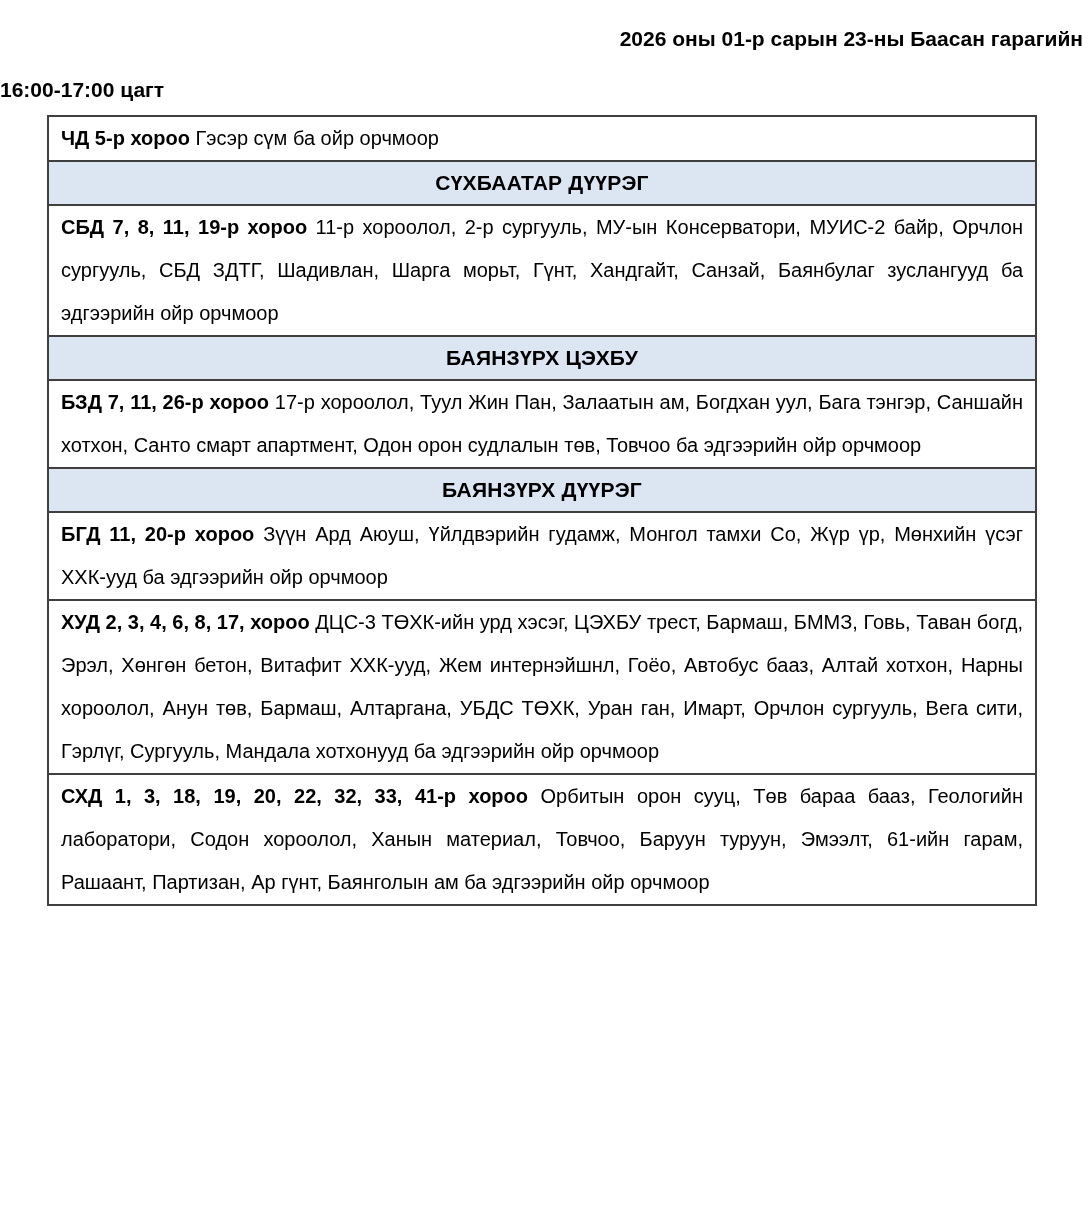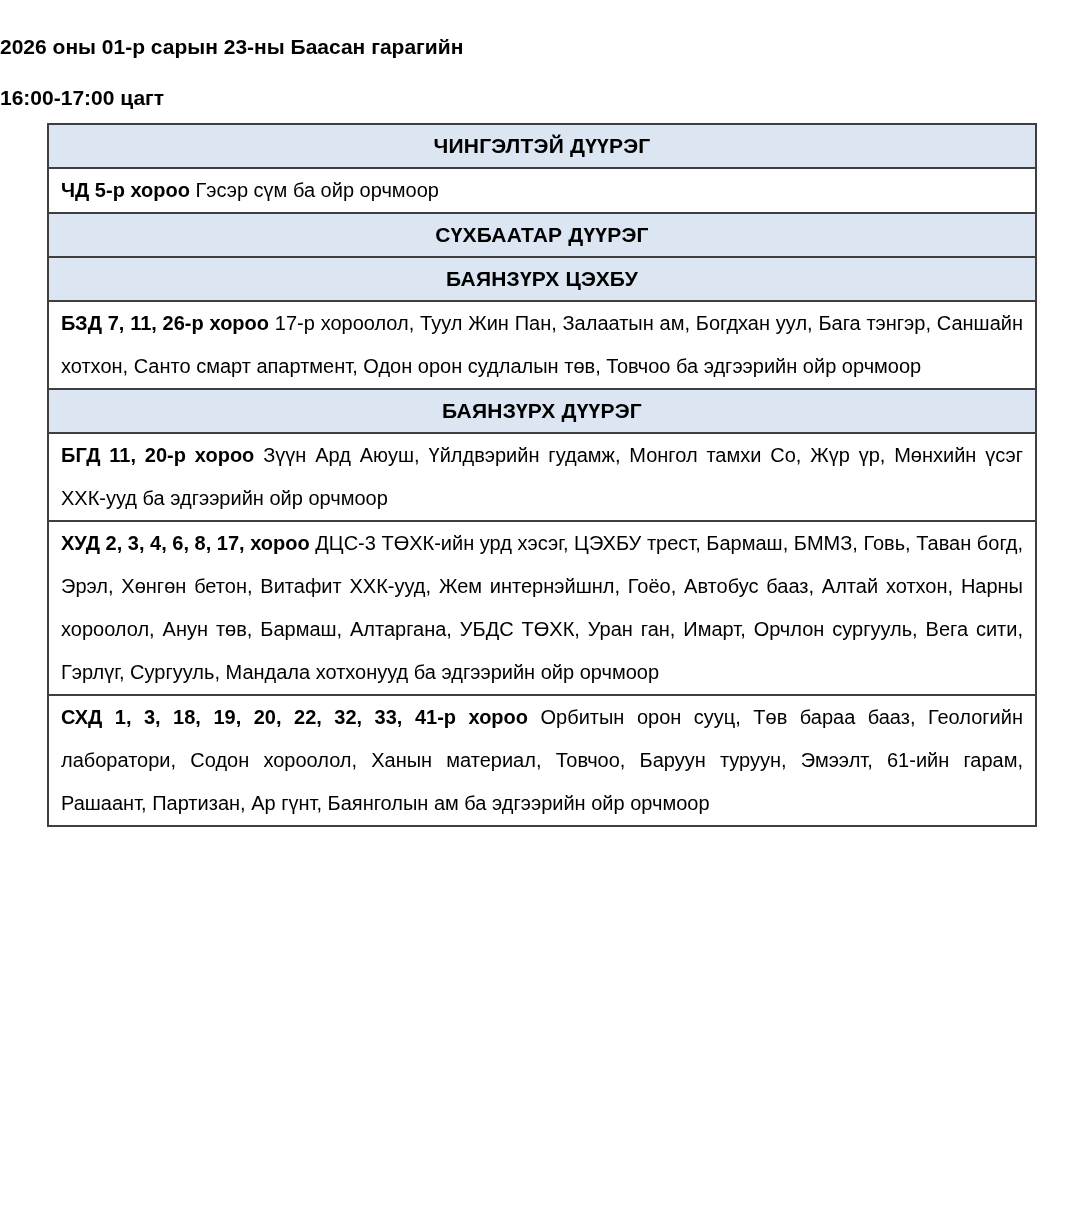--- a/index.html
+++ b/index.html
@@ -10,24 +10,24 @@
       font-family: "Liberation Sans", sans-serif;
       color: #000000;
     }
     .page {
       width: 1083px;
       height: 1226px;
       background: #ffffff;
       overflow: hidden;
     }
     .title {
-      padding-top: 34px;
+      padding-top: 26px;
       font-size: 21px;
       font-weight: 700;
-      text-align: left;
+      text-align: right;
       line-height: 25px;
     }
     .subtitle {
       margin-top: 26px;
       font-size: 21px;
       font-weight: 700;
       line-height: 25px;
     }
     table.schedule {
       border-collapse: collapse;
@@ -63,31 +63,34 @@
 </head>
 <body>
 
 <div class="page">
   <div class="title">2026 оны 01-р сарын 23-ны Баасан гарагийн</div>
   <div class="subtitle">16:00-17:00 цагт</div>
 
   <table class="schedule">
     <tbody>
       <tr>
-        <td class="district-cell">ЧИНГЭЛТЭЙ ДҮҮРЭГ</td>
-      </tr>
-      <tr>
         <td class="areas-cell">
           <span class="khoroo">ЧД 5-р хороо</span>
           <span>Гэсэр сүм ба ойр орчмоор</span>
         </td>
       </tr>
 
       <tr>
         <td class="district-cell">СҮХБААТАР ДҮҮРЭГ</td>
+      </tr>
+      <tr>
+        <td class="areas-cell">
+          <span class="khoroo">СБД 7, 8, 11, 19-р хороо</span>
+          <span>11-р хороолол, 2-р сургууль, МУ-ын Консерватори, МУИС-2 байр, Орчлон сургууль, СБД ЗДТГ, Шадивлан, Шарга морьт, Гүнт, Хандгайт, Санзай, Баянбулаг зуслангууд ба эдгээрийн ойр орчмоор</span>
+        </td>
       </tr>
 
       <tr>
         <td class="district-cell">БАЯНЗҮРХ ЦЭХБУ</td>
       </tr>
       <tr>
         <td class="areas-cell">
           <span class="khoroo">БЗД 7, 11, 26-р хороо</span>
           <span>17-р хороолол, Туул Жин Пан,  Залаатын ам, Богдхан уул, Бага тэнгэр, Саншайн хотхон, Санто смарт апартмент, Одон орон судлалын төв, Товчоо ба эдгээрийн ойр орчмоор</span>
         </td>

